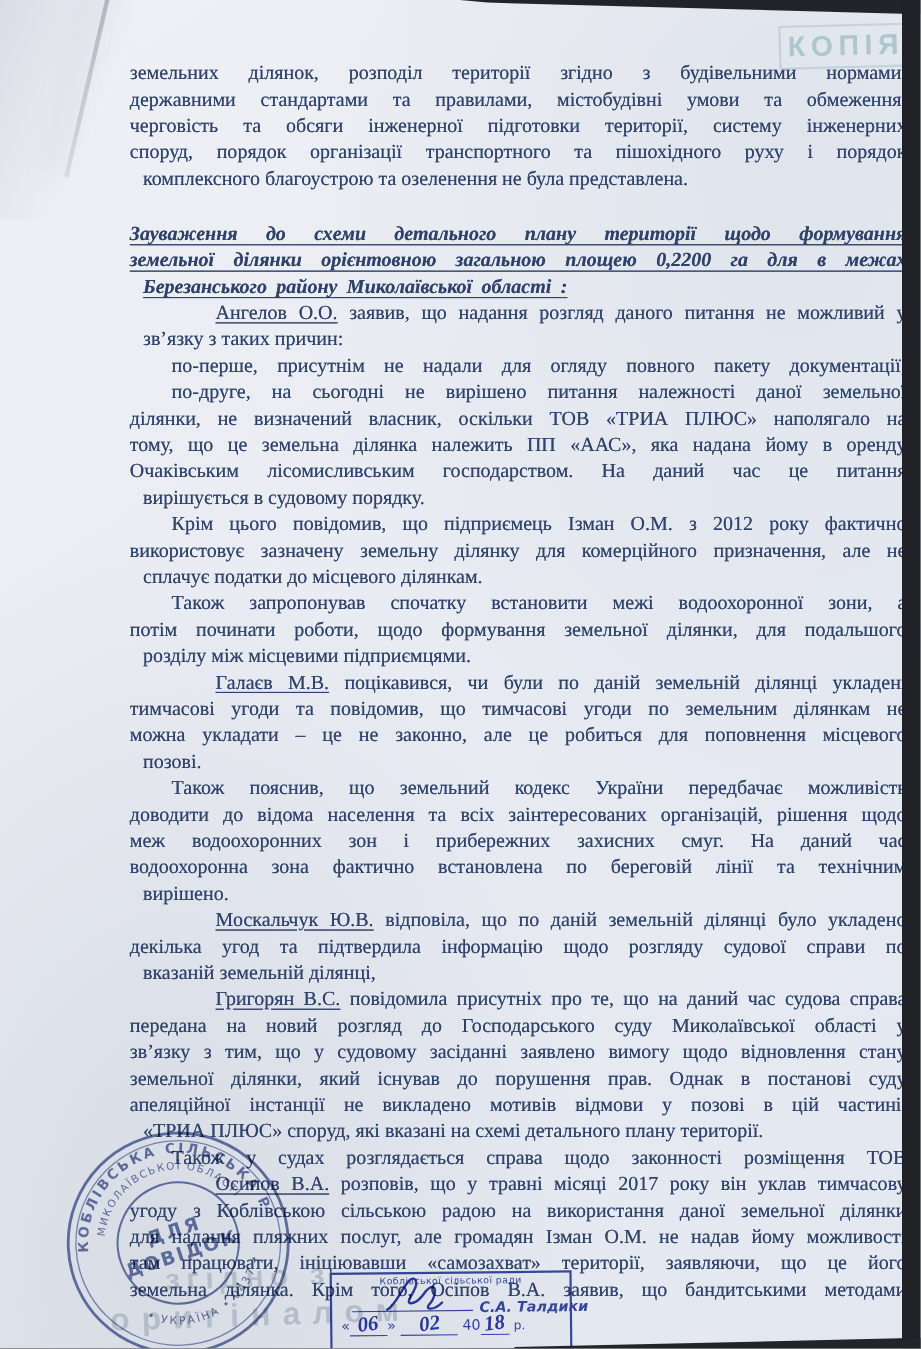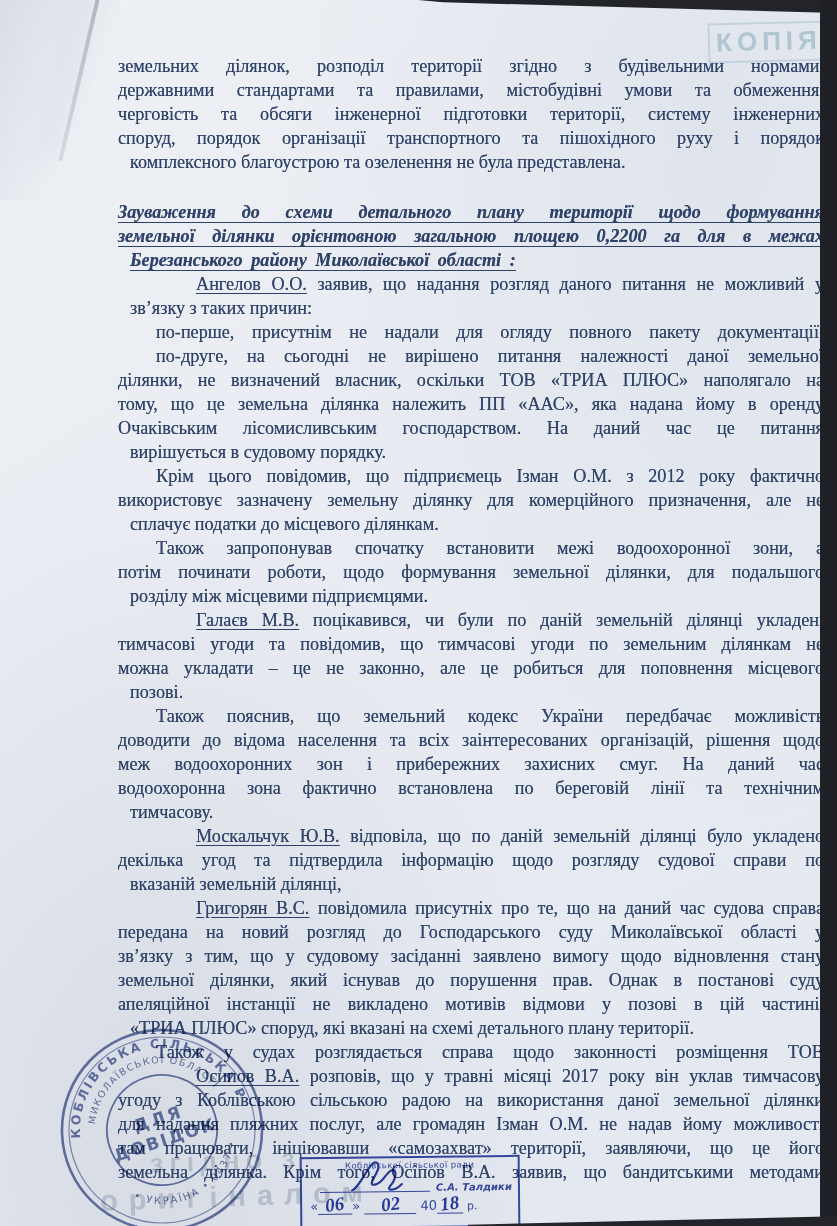--- a/index.html
+++ b/index.html
@@ -55,21 +55,21 @@
 
   
   .rect-stamp{position:absolute;left:300px;top:1156px;width:216px;height:68px;z-index:9;
     border:2.5px solid #3c4da6;background:rgba(230,235,248,.08);
     mix-blend-mode:multiply;transform:rotate(-.6deg);
     font-family:"DejaVu Sans",sans-serif;color:#3c4da6;}
   .rect-stamp .title{position:absolute;left:0;top:2px;width:100%;text-align:center;
     font-size:8.5px;letter-spacing:.4px;white-space:nowrap;overflow:hidden;}
   .rect-stamp .sig{position:absolute;left:44px;top:2px;width:80px;height:36px;}
   .rect-stamp .sigline{position:absolute;left:18px;top:33px;width:110px;border-bottom:1.4px solid #3c4da6;}
-  .rect-stamp .name{position:absolute;left:134px;top:24px;font-size:10px;font-style:italic;font-weight:bold;white-space:nowrap;}
+  .rect-stamp .name{position:absolute;left:134px;top:24px;font-size:13px;font-style:italic;font-weight:bold;white-space:nowrap;}
   .rect-stamp .dateline{position:absolute;left:8px;top:40px;font-size:13px;white-space:nowrap;}
   .rect-stamp .blank{display:inline-block;border-bottom:1.4px solid #3c4da6;text-align:center;}
   .hand{font-family:"Liberation Serif",serif;font-style:italic;font-weight:bold;
     color:#2c3ea2;font-size:19px;display:inline-block;transform:rotate(-7deg);line-height:10px;}
   .rect-stamp .suffix{font-size:11px;}
 </style>
 </head>
 <body>
 
 <div class="page">
@@ -120,21 +120,21 @@
         <div class="ln ind"><span class="uname">Галаєв М.В.</span> поцікавився, чи були по даній земельній ділянці укладені</div>
         <div class="ln">тимчасові угоди та повідомив, що тимчасові угоди по земельним ділянкам не</div>
         <div class="ln">можна укладати – це не законно, але це робиться для поповнення місцевого</div>
         <div class="ln last">позові.</div>
       </div>
       <div class="block p">
         <div class="ln ind">Також пояснив, що земельний кодекс України передбачає можливість</div>
         <div class="ln">доводити до відома населення та всіх заінтересованих організацій, рішення щодо</div>
         <div class="ln">меж водоохоронних зон і прибережних захисних смуг. На даний час</div>
         <div class="ln">водоохоронна зона фактично встановлена по береговій лінії та технічним</div>
-        <div class="ln last">тимчасову.</div>
+        <div class="ln last">вирішено.</div>
       </div>
       <div class="block p">
         <div class="ln ind"><span class="uname">Москальчук Ю.В.</span> відповіла, що по даній земельній ділянці було укладено</div>
         <div class="ln">декілька угод та підтвердила інформацію щодо розгляду судової справи по</div>
         <div class="ln last">вказаній земельній ділянці,</div>
       </div>
       <div class="block p">
         <div class="ln ind"><span class="uname">Григорян В.С.</span> повідомила присутніх про те, що на даний час судова справа</div>
         <div class="ln">передана на новий розгляд до Господарського суду Миколаївської області у</div>
         <div class="ln">зв’язку з тим, що у судовому засіданні заявлено вимогу щодо відновлення стану</div>

